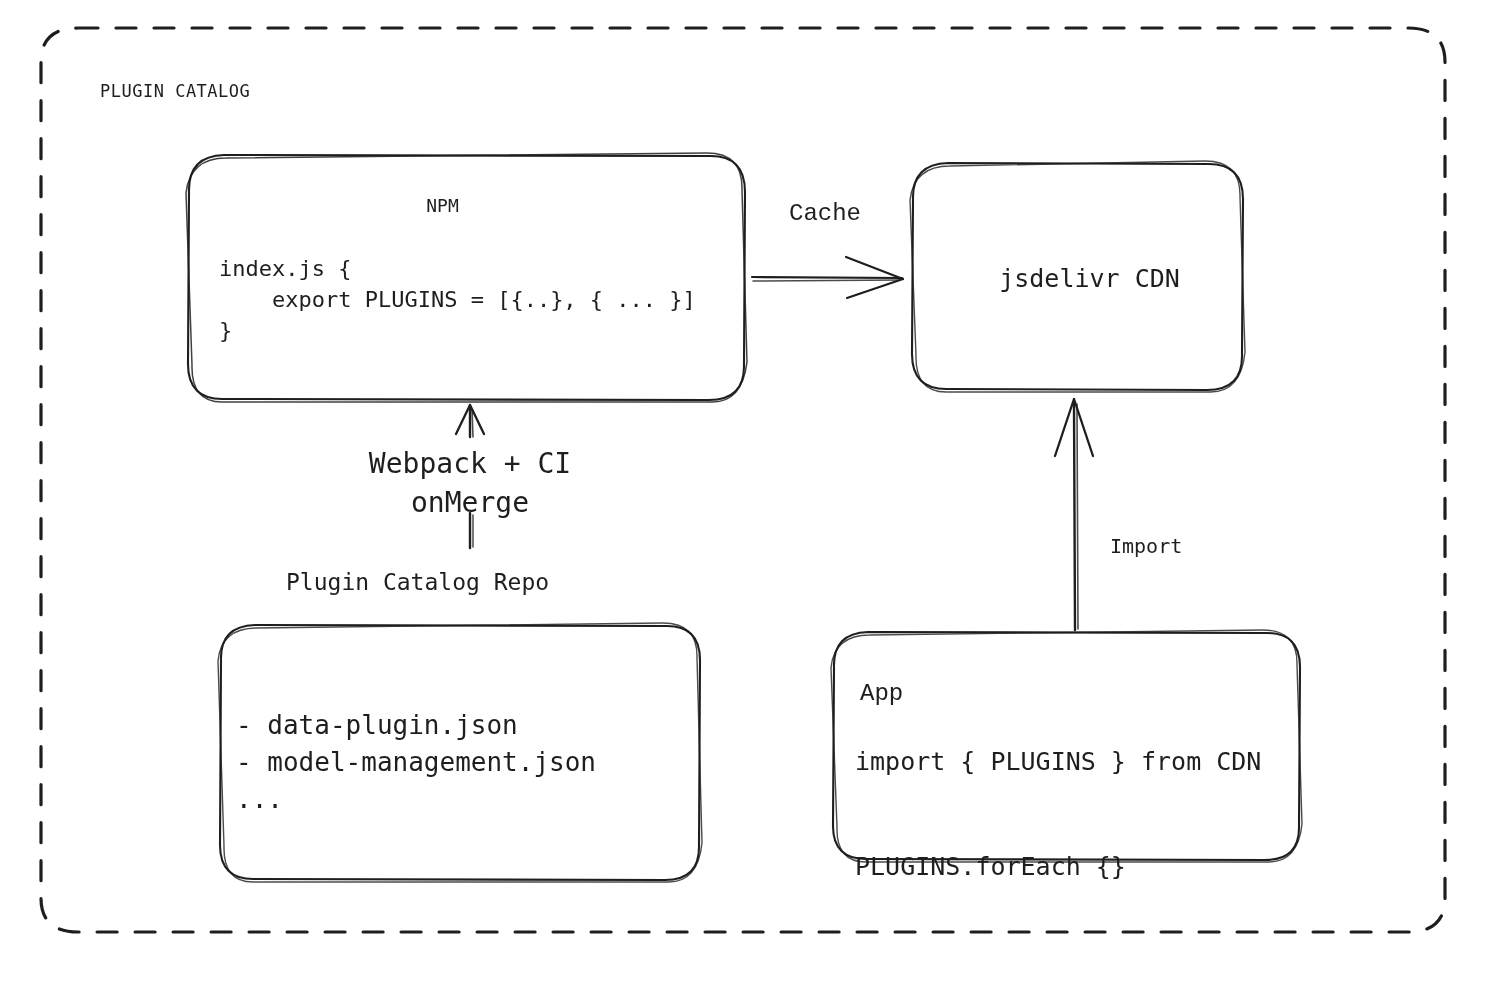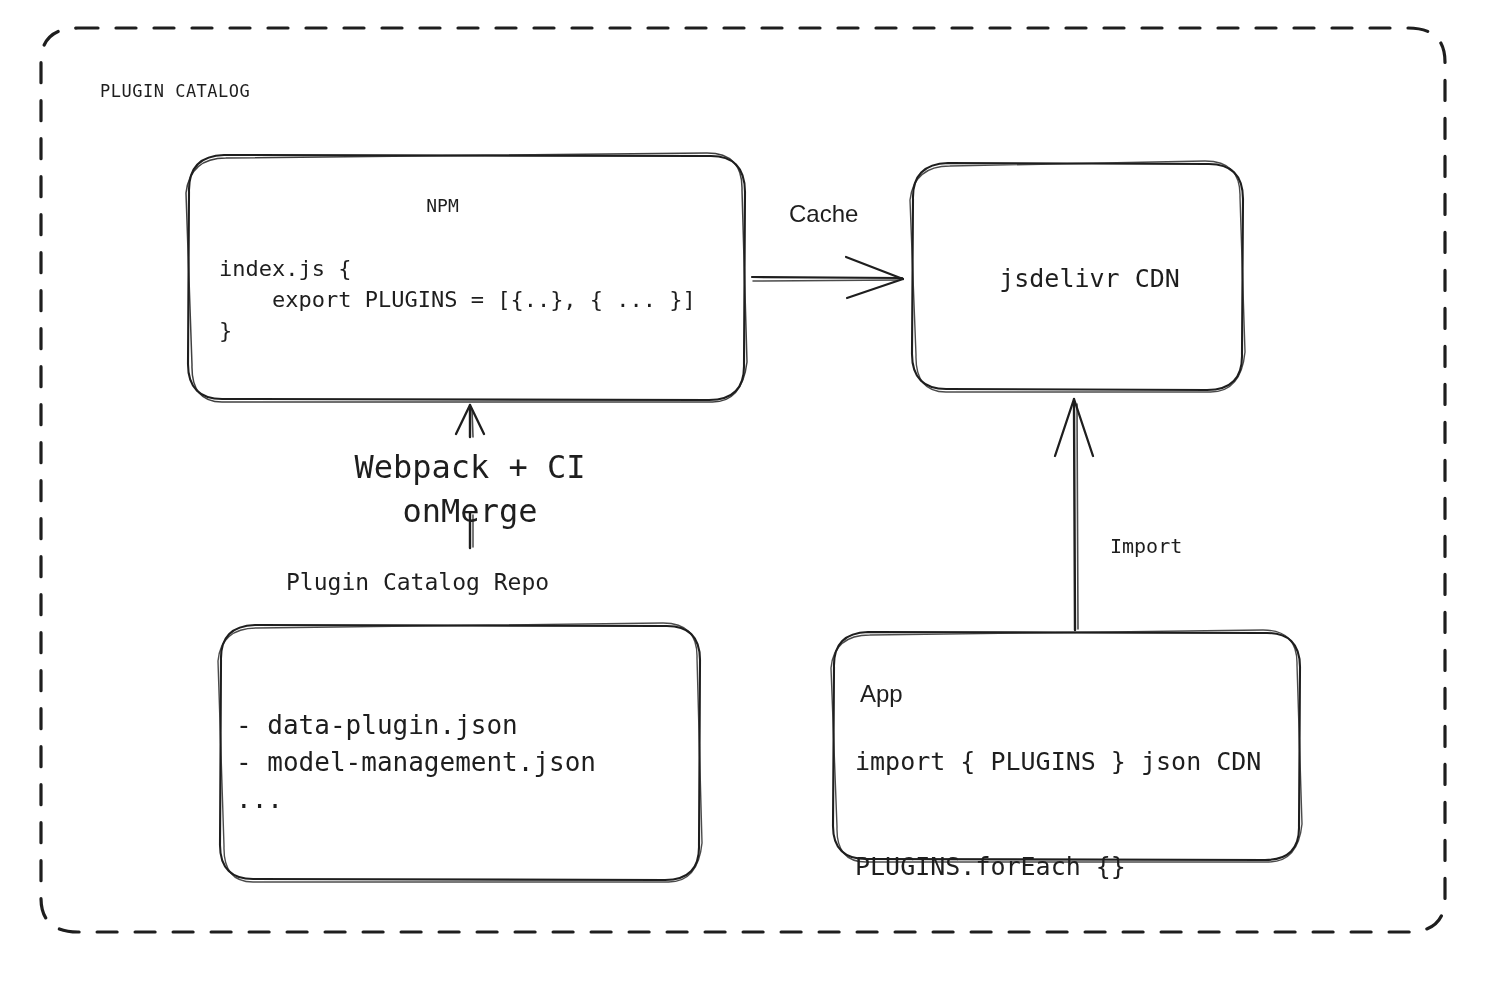--- a/index.html
+++ b/index.html
@@ -30,21 +30,21 @@
     pointer-events: none;
   }
   .txt {
     position: absolute;
     white-space: pre;
     color: #1e1e1e;
     font-family: "DejaVu Sans Mono", monospace;
     line-height: 1.32;
   }
   .mono { font-family: "DejaVu Sans Mono", monospace; }
-  .sans { font-family: Liberation Sans, sans-serif; }
+  .sans { font-family: Liberation Mono, monospace; }
 
   #container-title {
     left: 100px;
     top: 80px;
     font-size: 17px;
     letter-spacing: 0.5px;
   }
   #npm-title {
     left: 188px;
     top: 194px;
@@ -69,21 +69,21 @@
   #cache-label {
     left: 789px;
     top: 198px;
     font-size: 24px;
   }
   #webpack-label {
     left: 345px;
     top: 445px;
     width: 250px;
     text-align: center;
-    font-size: 32px;
+    font-size: 28px;
     line-height: 1.38;
   }
   #repo-label {
     left: 286px;
     top: 567px;
     font-size: 23px;
   }
   #repo-list {
     left: 220px;
     top: 707px;
@@ -181,17 +181,17 @@
   <div class="txt mono" id="repo-label">Plugin Catalog Repo</div>
 
   <div class="txt mono" id="repo-list">- data-plugin.json
 - model-management.json
 ...</div>
 
   <div class="txt mono" id="import-label">Import</div>
 
   <div class="txt sans" id="app-title">App</div>
 
-  <div class="txt mono" id="app-code">import { PLUGINS } json CDN
+  <div class="txt mono" id="app-code">import { PLUGINS } from CDN
 
 PLUGINS.forEach {}</div>
 
 </div>
 
 </body></html>

